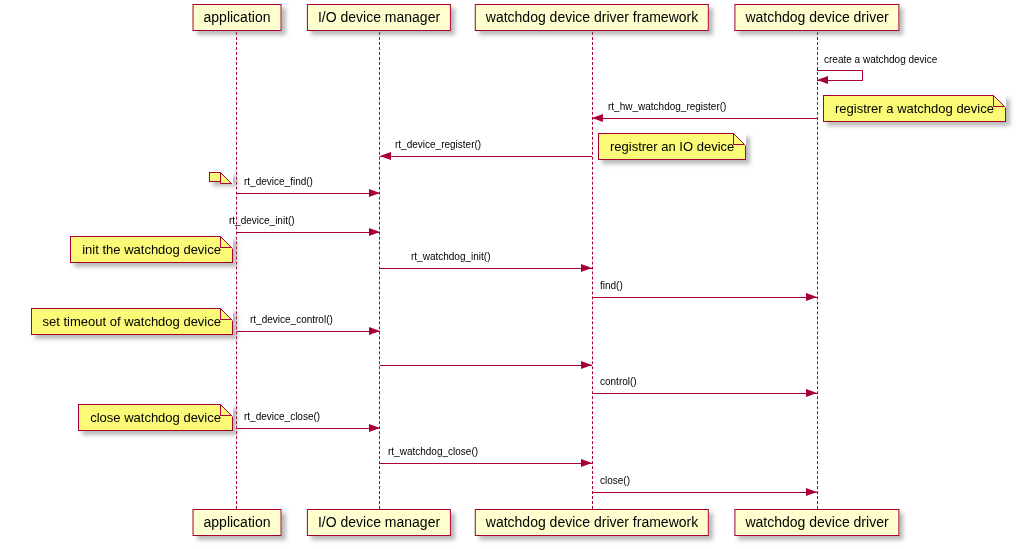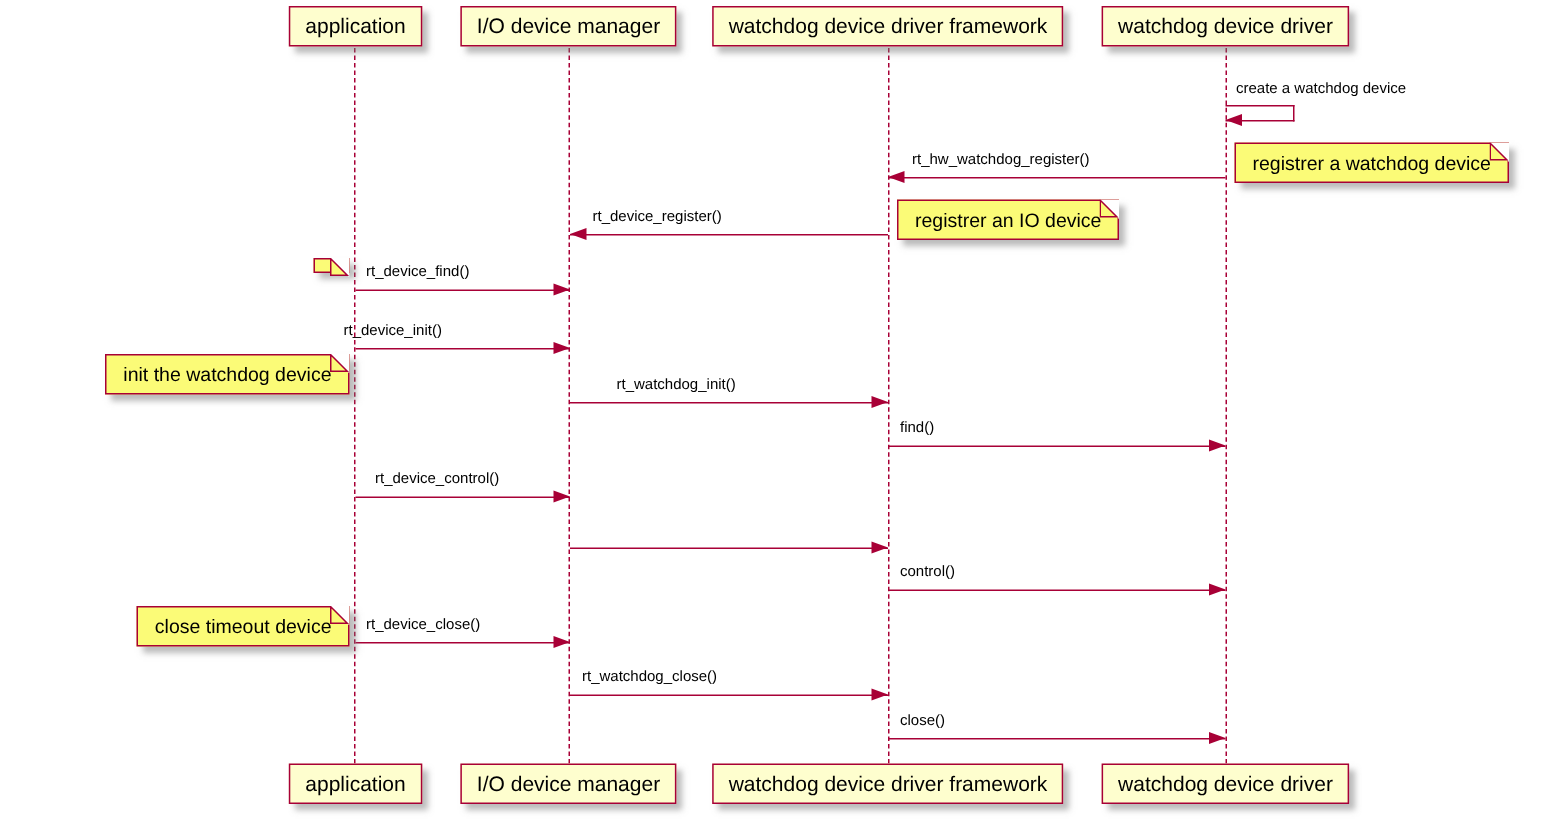--- a/index.html
+++ b/index.html
@@ -130,22 +130,29 @@
   </div>
 
   <div class="note" style="right:798px;top:211px;margin-top:25px;">
     <span>init the watchdog device</span>
     <svg class="fold" width="13" height="13" viewBox="0 0 13 13">
       <polygon class="erase" points="0,0 13,0 13,13"></polygon>
       <polygon class="flap" points="0.5,0.5 11.5,11.5 0.5,11.5"></polygon>
     </svg>
   </div>
 
+  <div class="note" style="right:798px;top:308px;">
+    <span>set timeout of watchdog device</span>
+    <svg class="fold" width="13" height="13" viewBox="0 0 13 13">
+      <polygon class="erase" points="0,0 13,0 13,13"></polygon>
+      <polygon class="flap" points="0.5,0.5 11.5,11.5 0.5,11.5"></polygon>
+    </svg>
+  </div>
 
   <div class="note" style="right:798px;top:404px;">
-    <span>close timeout device</span>
+    <span>close watchdog device</span>
     <svg class="fold" width="13" height="13" viewBox="0 0 13 13">
       <polygon class="erase" points="0,0 13,0 13,13"></polygon>
       <polygon class="flap" points="0.5,0.5 11.5,11.5 0.5,11.5"></polygon>
     </svg>
   </div>
 
 </div>
 
 </body></html>

